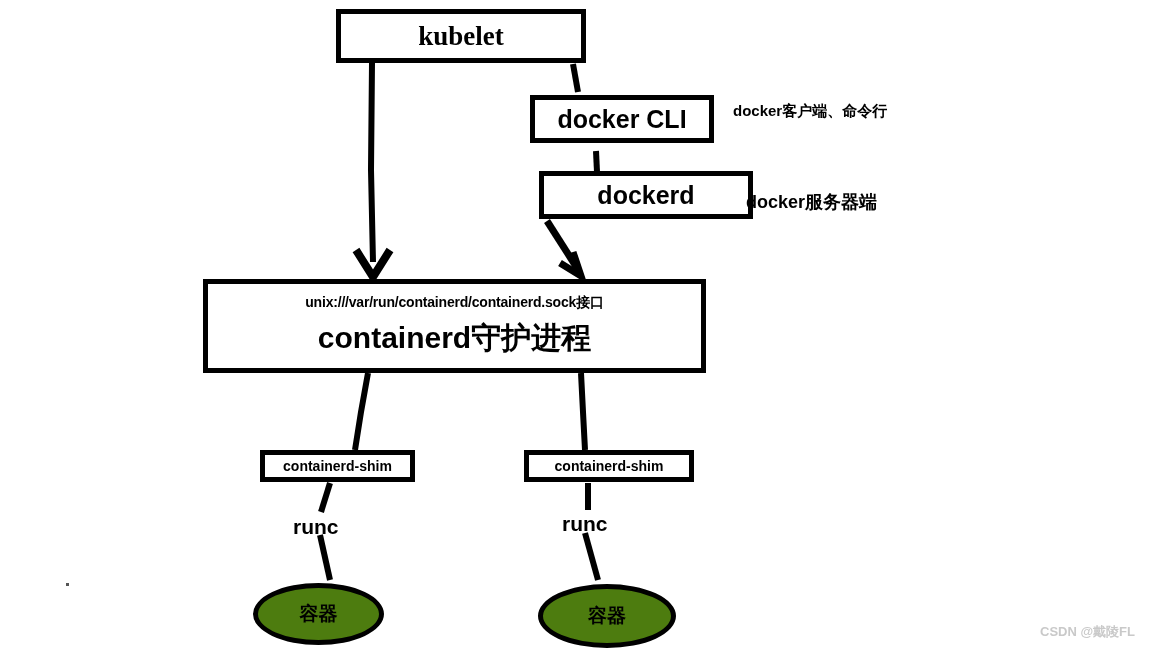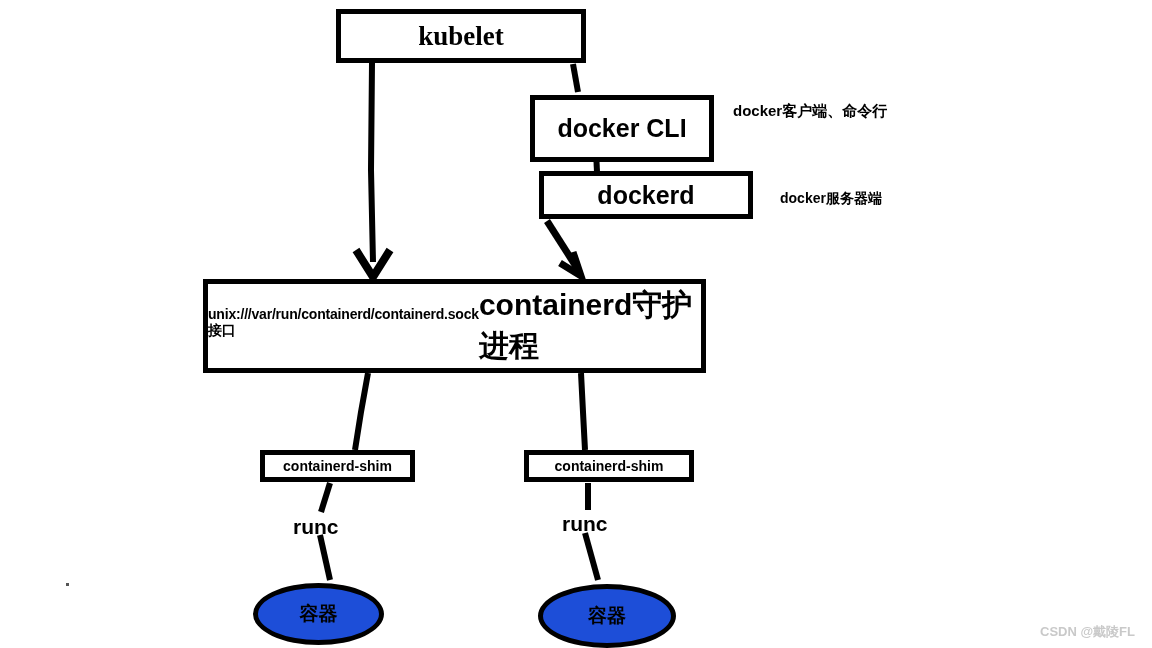--- a/index.html
+++ b/index.html
@@ -25,21 +25,21 @@
     display: flex;
     align-items: center;
     justify-content: center;
     text-align: center;
     color: #000000;
     font-weight: bold;
   }
   .node-ellipse {
     position: absolute;
     box-sizing: border-box;
-    background: #1d4ed8;
+    background: #4d7c0f;
     border: 5px solid #000000;
     border-radius: 50%;
     display: flex;
     align-items: center;
     justify-content: center;
     text-align: center;
     color: #000000;
     font-weight: bold;
   }
   .free-label {
@@ -47,47 +47,47 @@
     color: #000000;
     font-weight: bold;
     white-space: nowrap;
   }
   .stack-box {
     position: absolute;
     box-sizing: border-box;
     background: #ffffff;
     border: 5px solid #000000;
     display: flex;
-    flex-direction: row;
+    flex-direction: column;
     align-items: center;
     justify-content: center;
     color: #000000;
   }
   .stack-box .line-small {
     font-size: 14px;
     font-weight: bold;
     letter-spacing: -0.2px;
     margin-bottom: 6px;
   }
   .stack-box .line-big {
     font-size: 30px;
     font-weight: bold;
   }
 
   #kubelet-box   { left: 336px; top: 9px;   width: 250px; height: 54px;  font-size: 27px; font-family: Liberation Serif, serif; }
-  #dockercli-box { left: 530px; top: 95px;  width: 184px; height: 67px;  font-size: 25px; }
+  #dockercli-box { left: 530px; top: 95px;  width: 184px; height: 48px;  font-size: 25px; }
   #dockerd-box   { left: 539px; top: 171px; width: 214px; height: 48px;  font-size: 25px; }
   #containerd-box{ left: 203px; top: 279px; width: 503px; height: 94px; }
   #shim-left-box { left: 260px; top: 450px; width: 155px; height: 32px; font-size: 14px; }
   #shim-right-box{ left: 524px; top: 450px; width: 170px; height: 32px; font-size: 14px; }
   #container-left   { left: 253px; top: 583px; width: 131px; height: 62px; font-size: 19px; }
   #container-right  { left: 538px; top: 584px; width: 138px; height: 64px; font-size: 19px; }
 
   #label-docker-client { left: 733px; top: 102px; font-size: 15px; }
-  #label-docker-server { left: 780px; top: 190px; font-size: 14px; }
+  #label-docker-server { left: 746px; top: 190px; font-size: 18px; }
   #runc-left  { left: 293px; top: 515px; font-size: 21px; }
   #runc-right { left: 562px; top: 512px; font-size: 21px; }
 
   #watermark {
     position: absolute;
     left: 1040px;
     top: 623px;
     font-size: 13px;
     color: #c9c9c9;
     white-space: nowrap;

